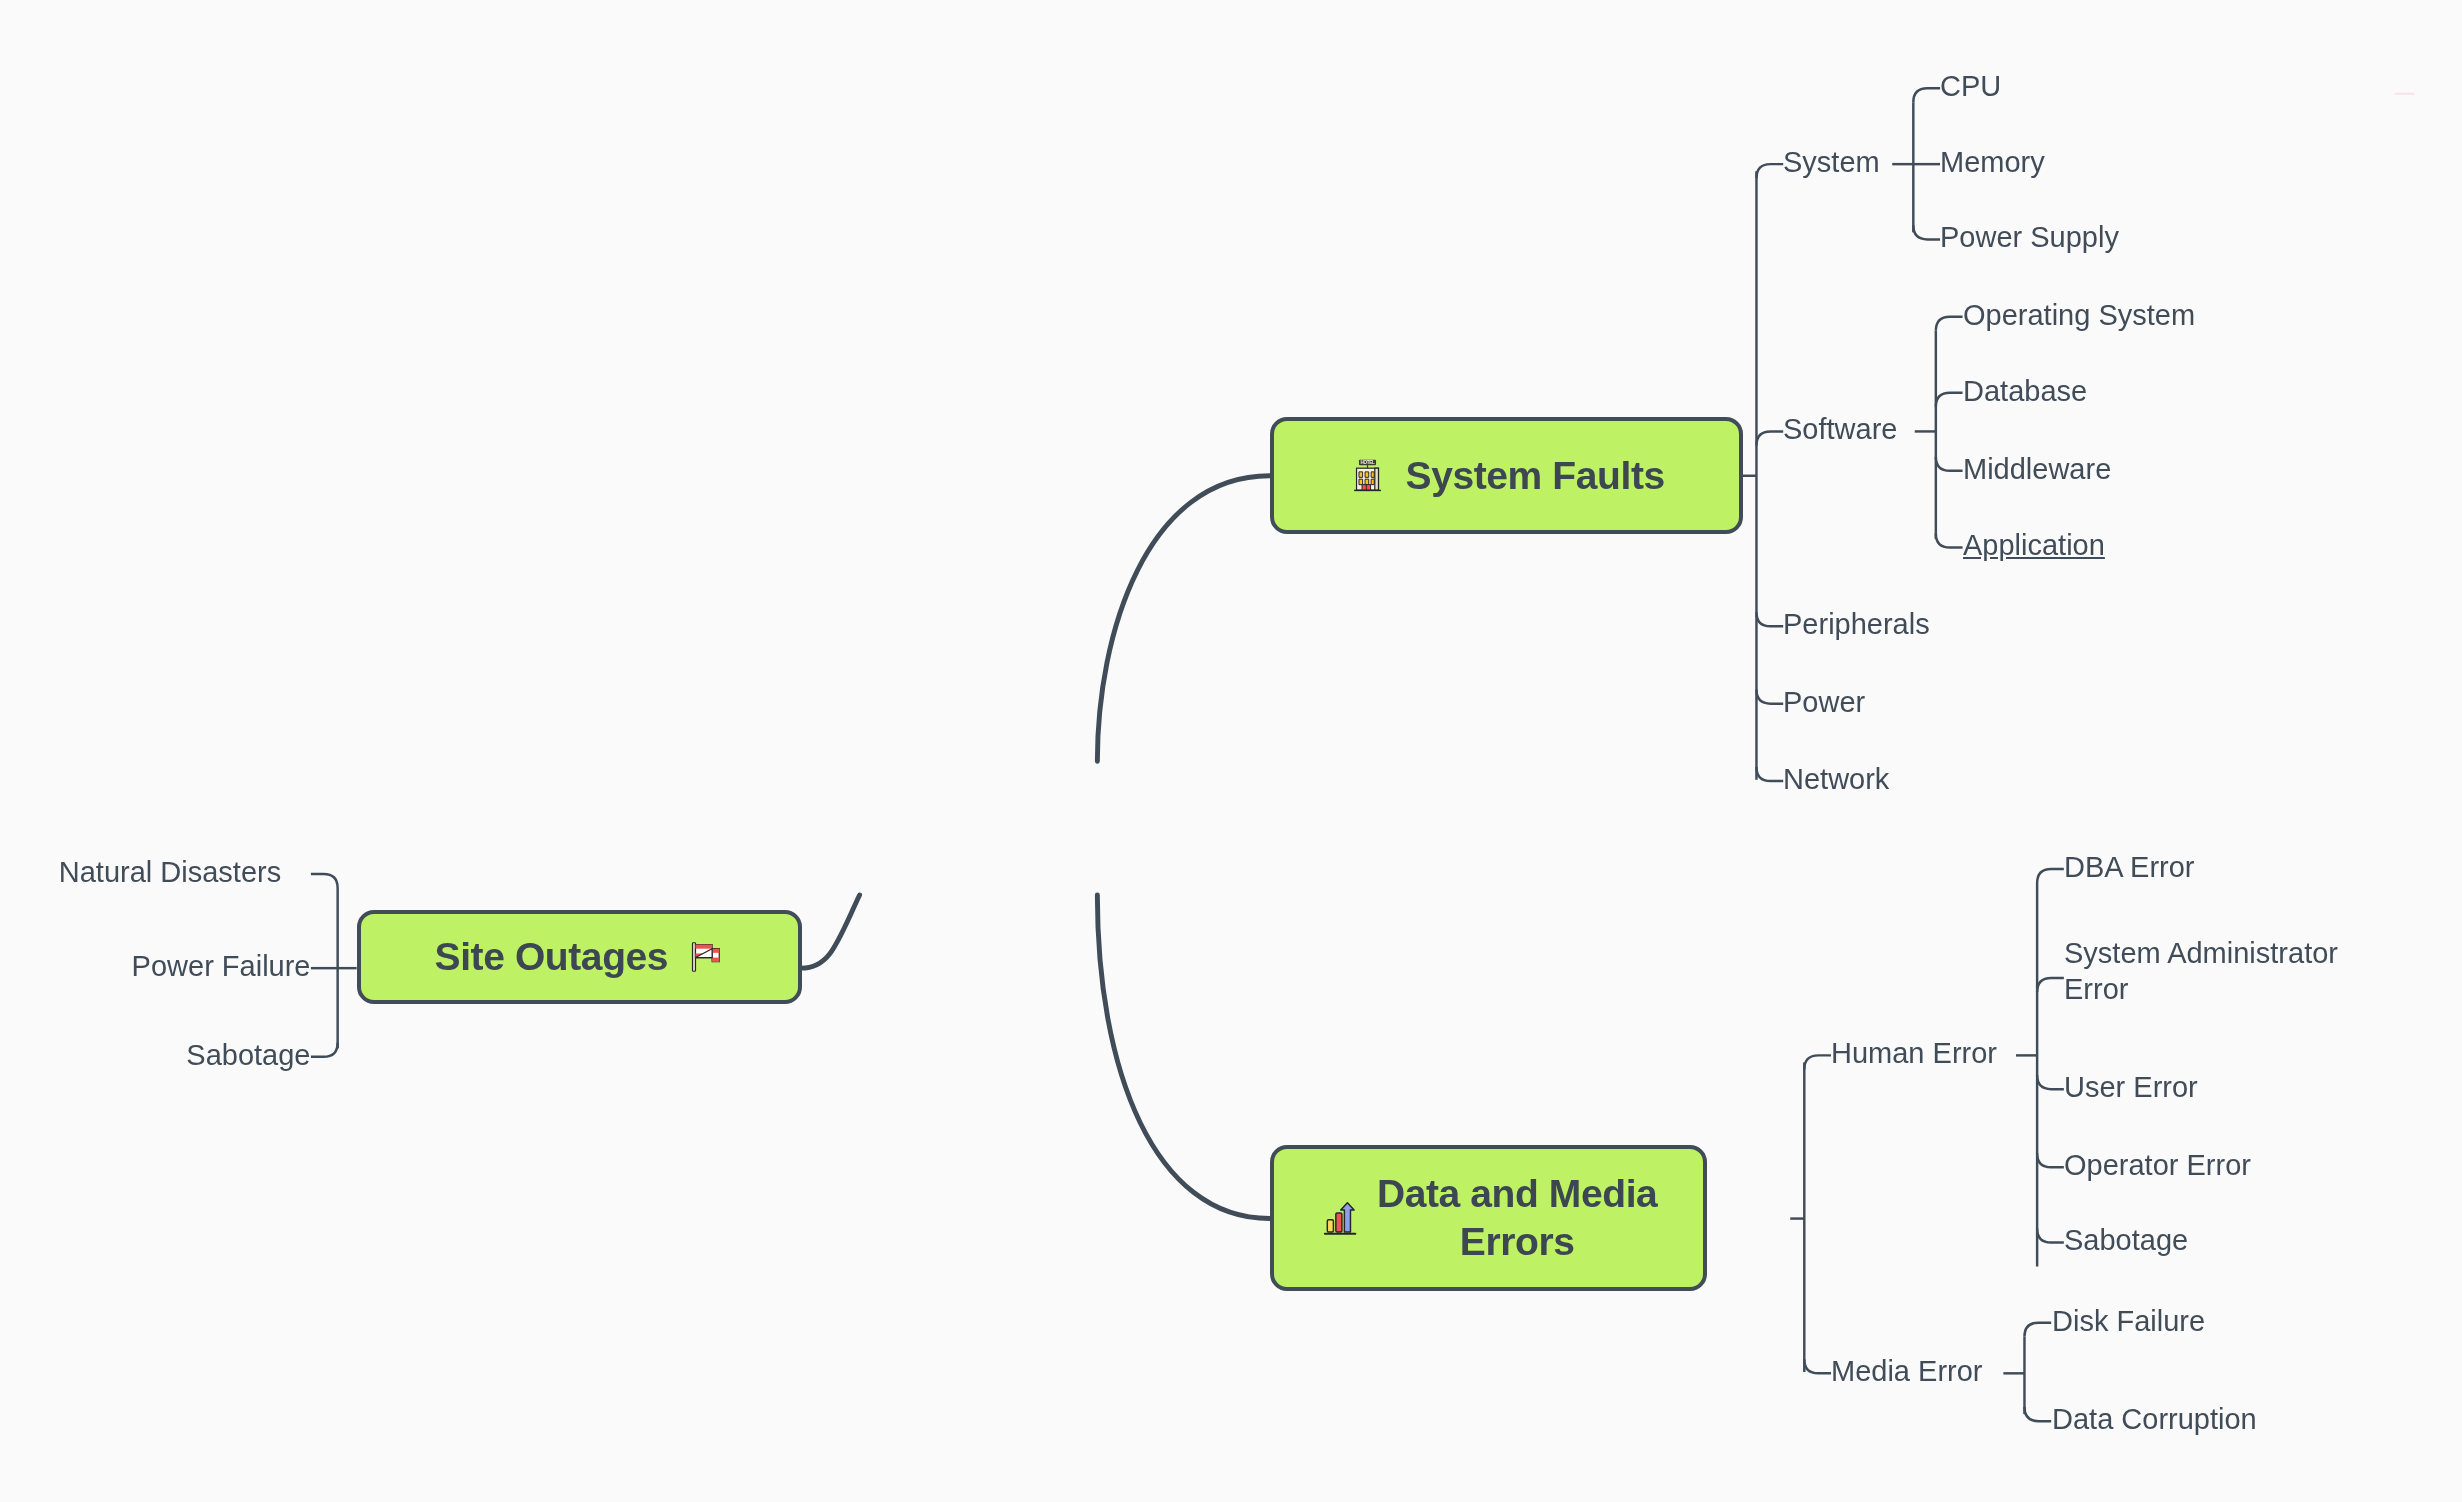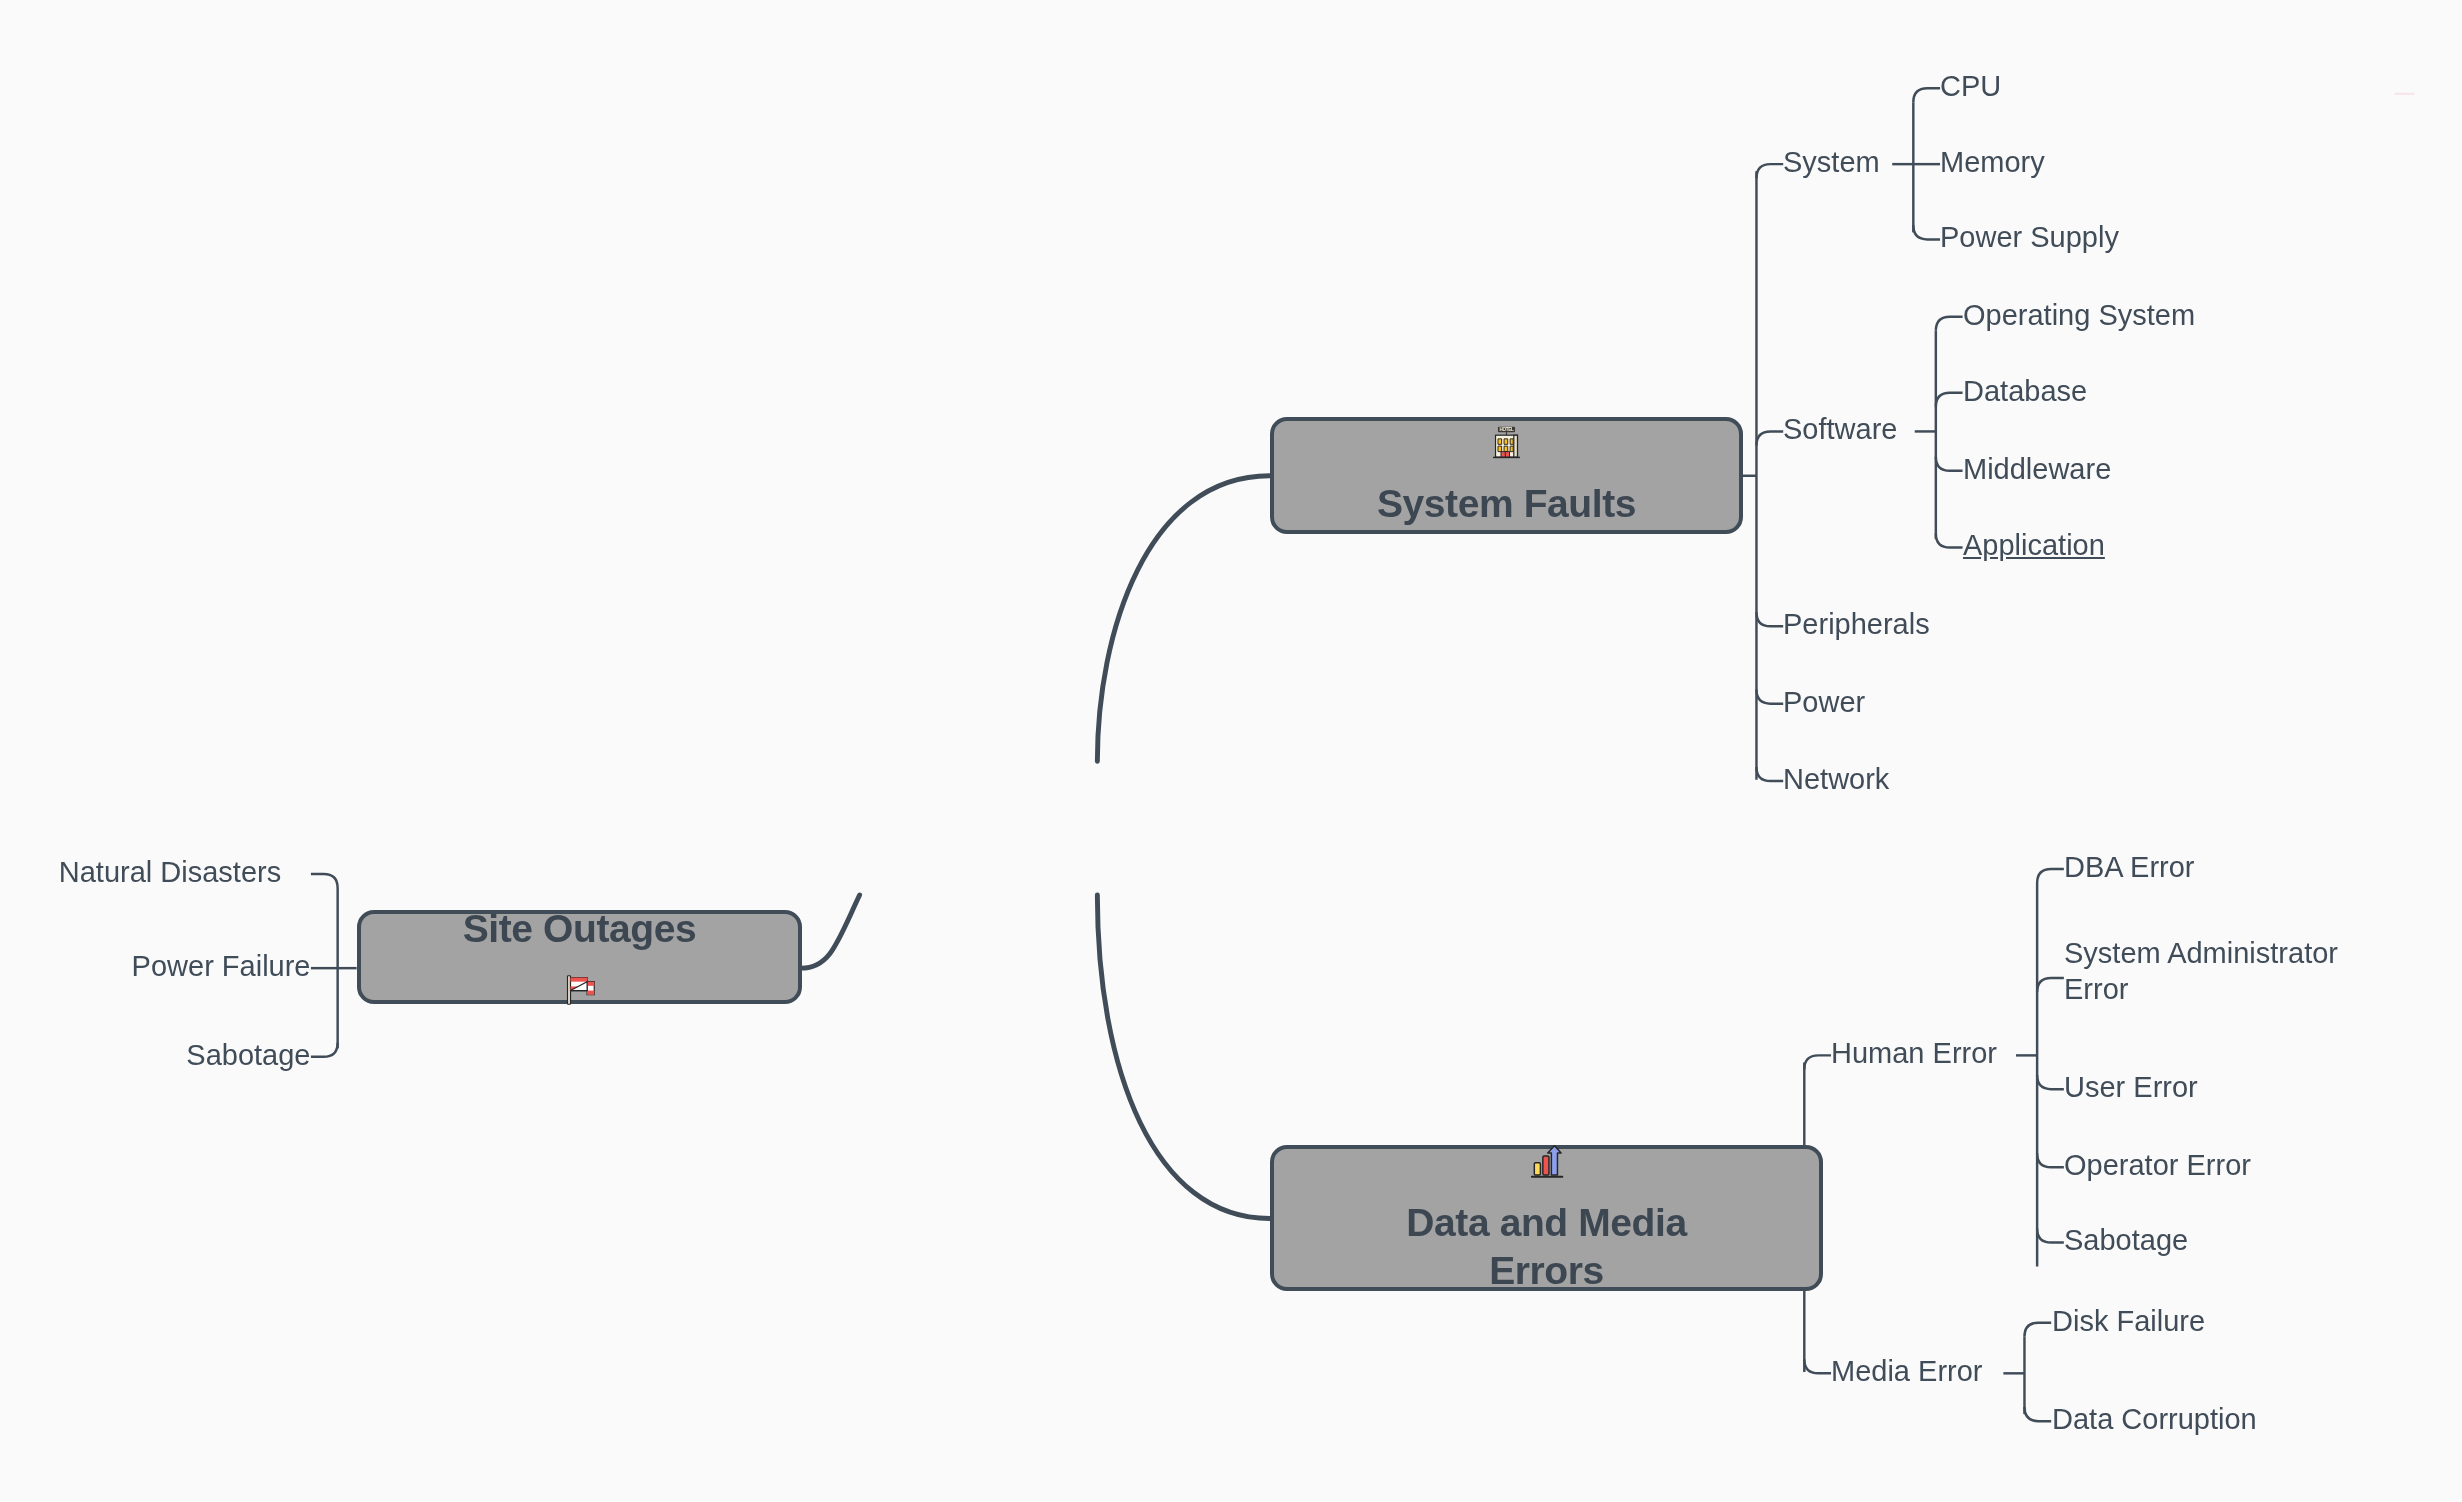--- a/index.html
+++ b/index.html
@@ -19,32 +19,31 @@
     position: absolute;
     left: 0; top: 0;
     width: 2462px;
     height: 1503px;
     pointer-events: none;
   }
   
   .mainnode {
     position: absolute;
     box-sizing: border-box;
-    background: #a3a3a3;
+    background: #bef264;
     border: 4.2px solid #414c59;
     border-radius: 17px;
     display: flex;
     align-items: center;
     justify-content: center;
     gap: 18.3px;
     padding: 0 24px;
     color: #3d4752;
     font-weight: bold;
     letter-spacing: -0.4px;
-    flex-direction: column;
   }
   .mainnode .label {
     font-size: 39px;
     line-height: 1.22;
     text-align: center;
     white-space: pre-line;
   }
   .mainnode .emoji {
     font-size: 38px;
     line-height: 1;
@@ -63,21 +62,21 @@
     width: 473px; height: 117px;
   }
   
   #node-site-outages {
     left: 357px; top: 910px;
     width: 445px; height: 94px;
   }
   
   #node-data-media {
     left: 1270px; top: 1145px;
-    width: 553px; height: 146px;
+    width: 437px; height: 146px;
   }
   
   .subnode {
     position: absolute;
     color: #414c59;
     font-size: 29px;
     line-height: 1.23;
     font-weight: 400;
     white-space: pre-line;
     font-family: "Liberation Sans", sans-serif;

